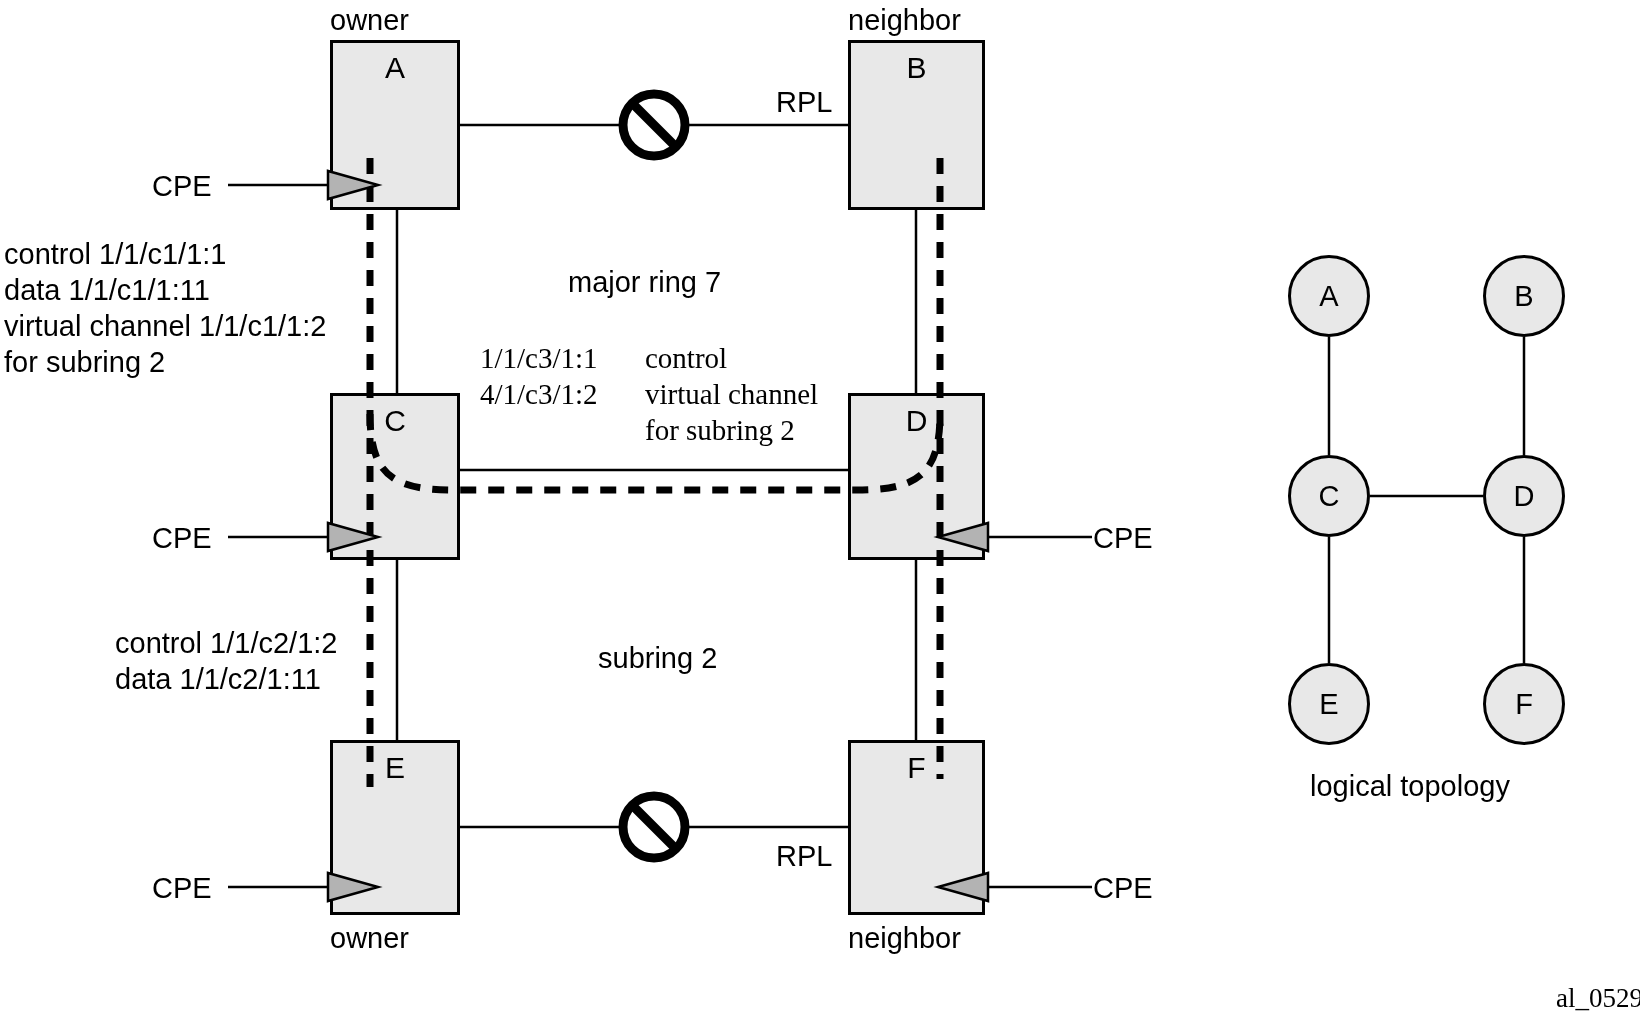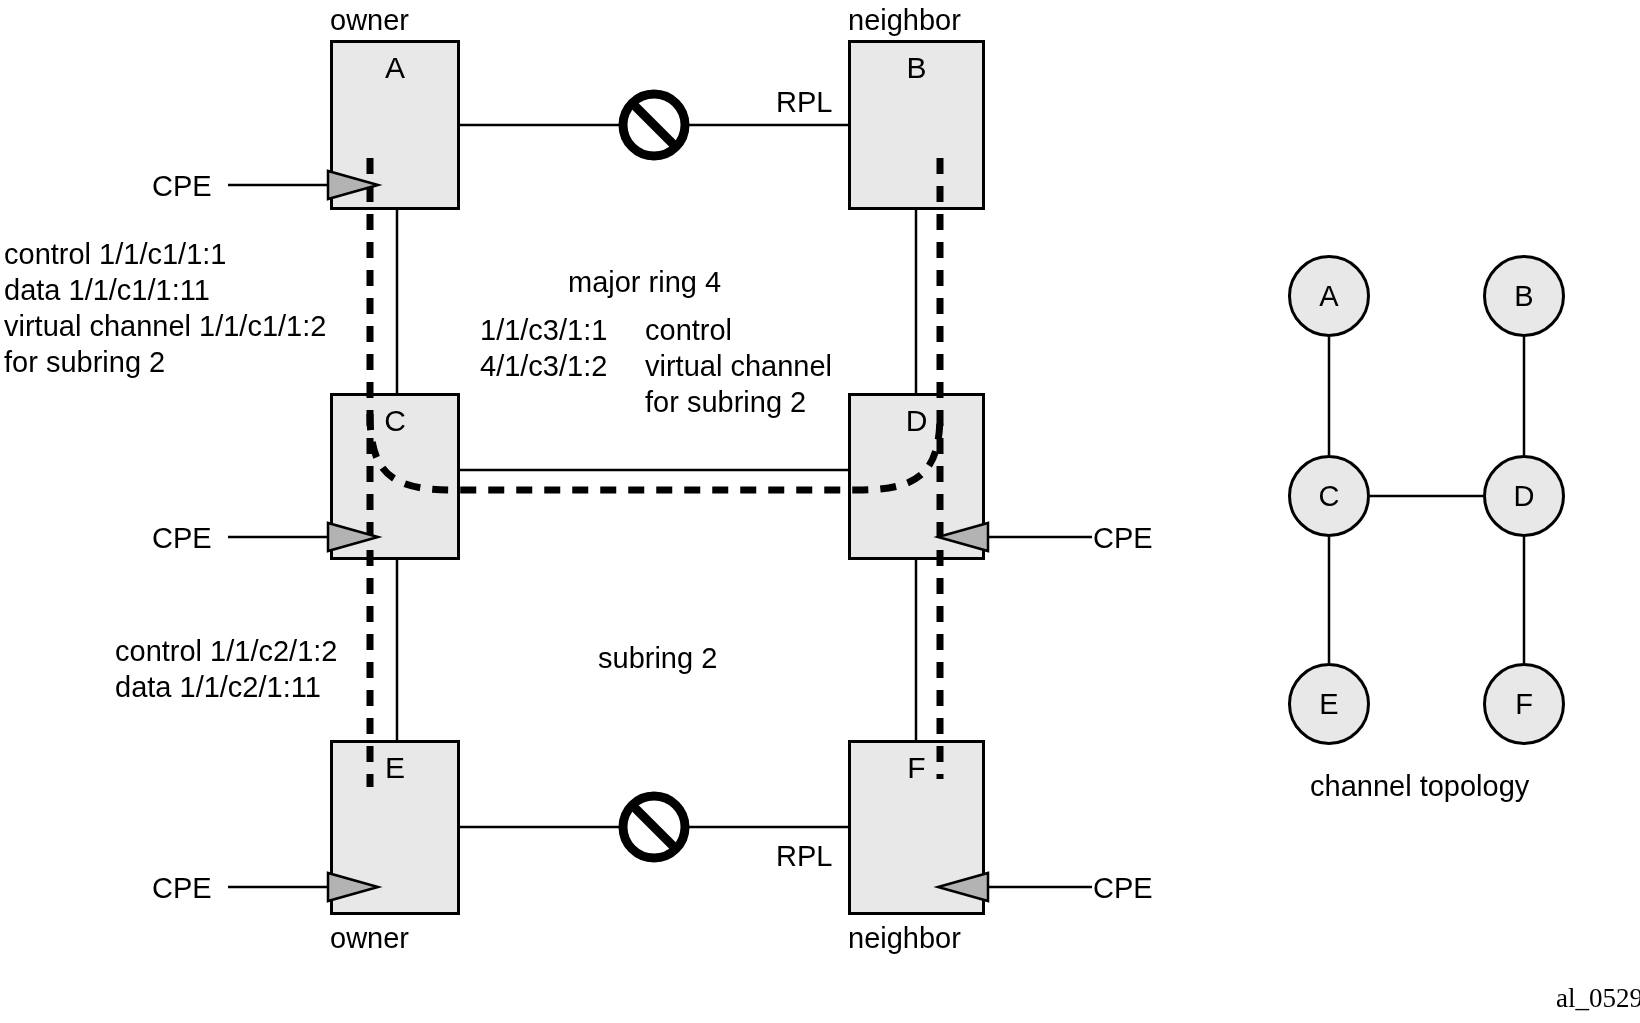--- a/index.html
+++ b/index.html
@@ -67,46 +67,46 @@
 
   <div class="lbl" style="left:776px; top:84px;">RPL</div>
   <div class="lbl" style="left:776px; top:838px;">RPL</div>
 
   <div class="lbl" style="left:152px; top:168px;">CPE</div>
   <div class="lbl" style="left:152px; top:520px;">CPE</div>
   <div class="lbl" style="left:152px; top:870px;">CPE</div>
   <div class="lbl" style="left:1093px; top:520px;">CPE</div>
   <div class="lbl" style="left:1093px; top:870px;">CPE</div>
 
-  <div class="lbl" style="left:568px; top:264px;">major ring 4</div>
+  <div class="lbl" style="left:568px; top:264px;">major ring 7</div>
   <div class="lbl" style="left:588px; top:640px;margin-left:10px;">subring 2</div>
 
   <div class="lbl" style="left:4px; top:236px;">
     <div>control 1/1/c1/1:1</div>
     <div>data 1/1/c1/1:11</div>
     <div>virtual channel 1/1/c1/1:2</div>
     <div>for subring 2</div>
   </div>
 
-  <div class="lbl" style="left:480px; top:312px;">
+  <div class="lbl" style="left:480px; top:340px;font-family:Liberation Serif, serif;">
     <div class="ann-row">
       <span class="ann-port">1/1/c3/1:1</span>
       <span>control</span>
     </div>
     <div class="ann-row">
       <span class="ann-port">4/1/c3/1:2</span>
       <span>virtual channel</span>
     </div>
     <div class="ann-row">
       <span class="ann-port"></span>
       <span>for subring 2</span>
     </div>
   </div>
 
-  <div class="lbl" style="left:115px; top:625px;margin-top:8px;">
+  <div class="lbl" style="left:115px; top:625px;">
     <div>control 1/1/c2/1:2</div>
     <div>data 1/1/c2/1:11</div>
   </div>
 
   <div class="circle-node" style="left:1288px; top:255px;">
     <span>A</span>
   </div>
   <div class="circle-node" style="left:1483px; top:255px;">
     <span>B</span>
   </div>
@@ -116,21 +116,21 @@
   <div class="circle-node" style="left:1483px; top:455px;">
     <span>D</span>
   </div>
   <div class="circle-node" style="left:1288px; top:663px;">
     <span>E</span>
   </div>
   <div class="circle-node" style="left:1483px; top:663px;">
     <span>F</span>
   </div>
 
-  <div class="lbl center" style="left:1310px; top:768px; width:240px;">channel topology</div>
+  <div class="lbl center" style="left:1310px; top:768px; width:240px;">logical topology</div>
 
   <div class="fig-id" style="left:1556px; top:983px;">al_0529</div>
 
   <svg class="overlay" width="1640" height="1023" viewBox="0 0 1640 1023">
 
     <line class="solid" x1="460" y1="125" x2="848" y2="125"></line>
     <line class="solid" x1="397" y1="210" x2="397" y2="393"></line>
     <line class="solid" x1="397" y1="560" x2="397" y2="740"></line>
     <line class="solid" x1="916" y1="210" x2="916" y2="393"></line>
     <line class="solid" x1="916" y1="560" x2="916" y2="740"></line>

